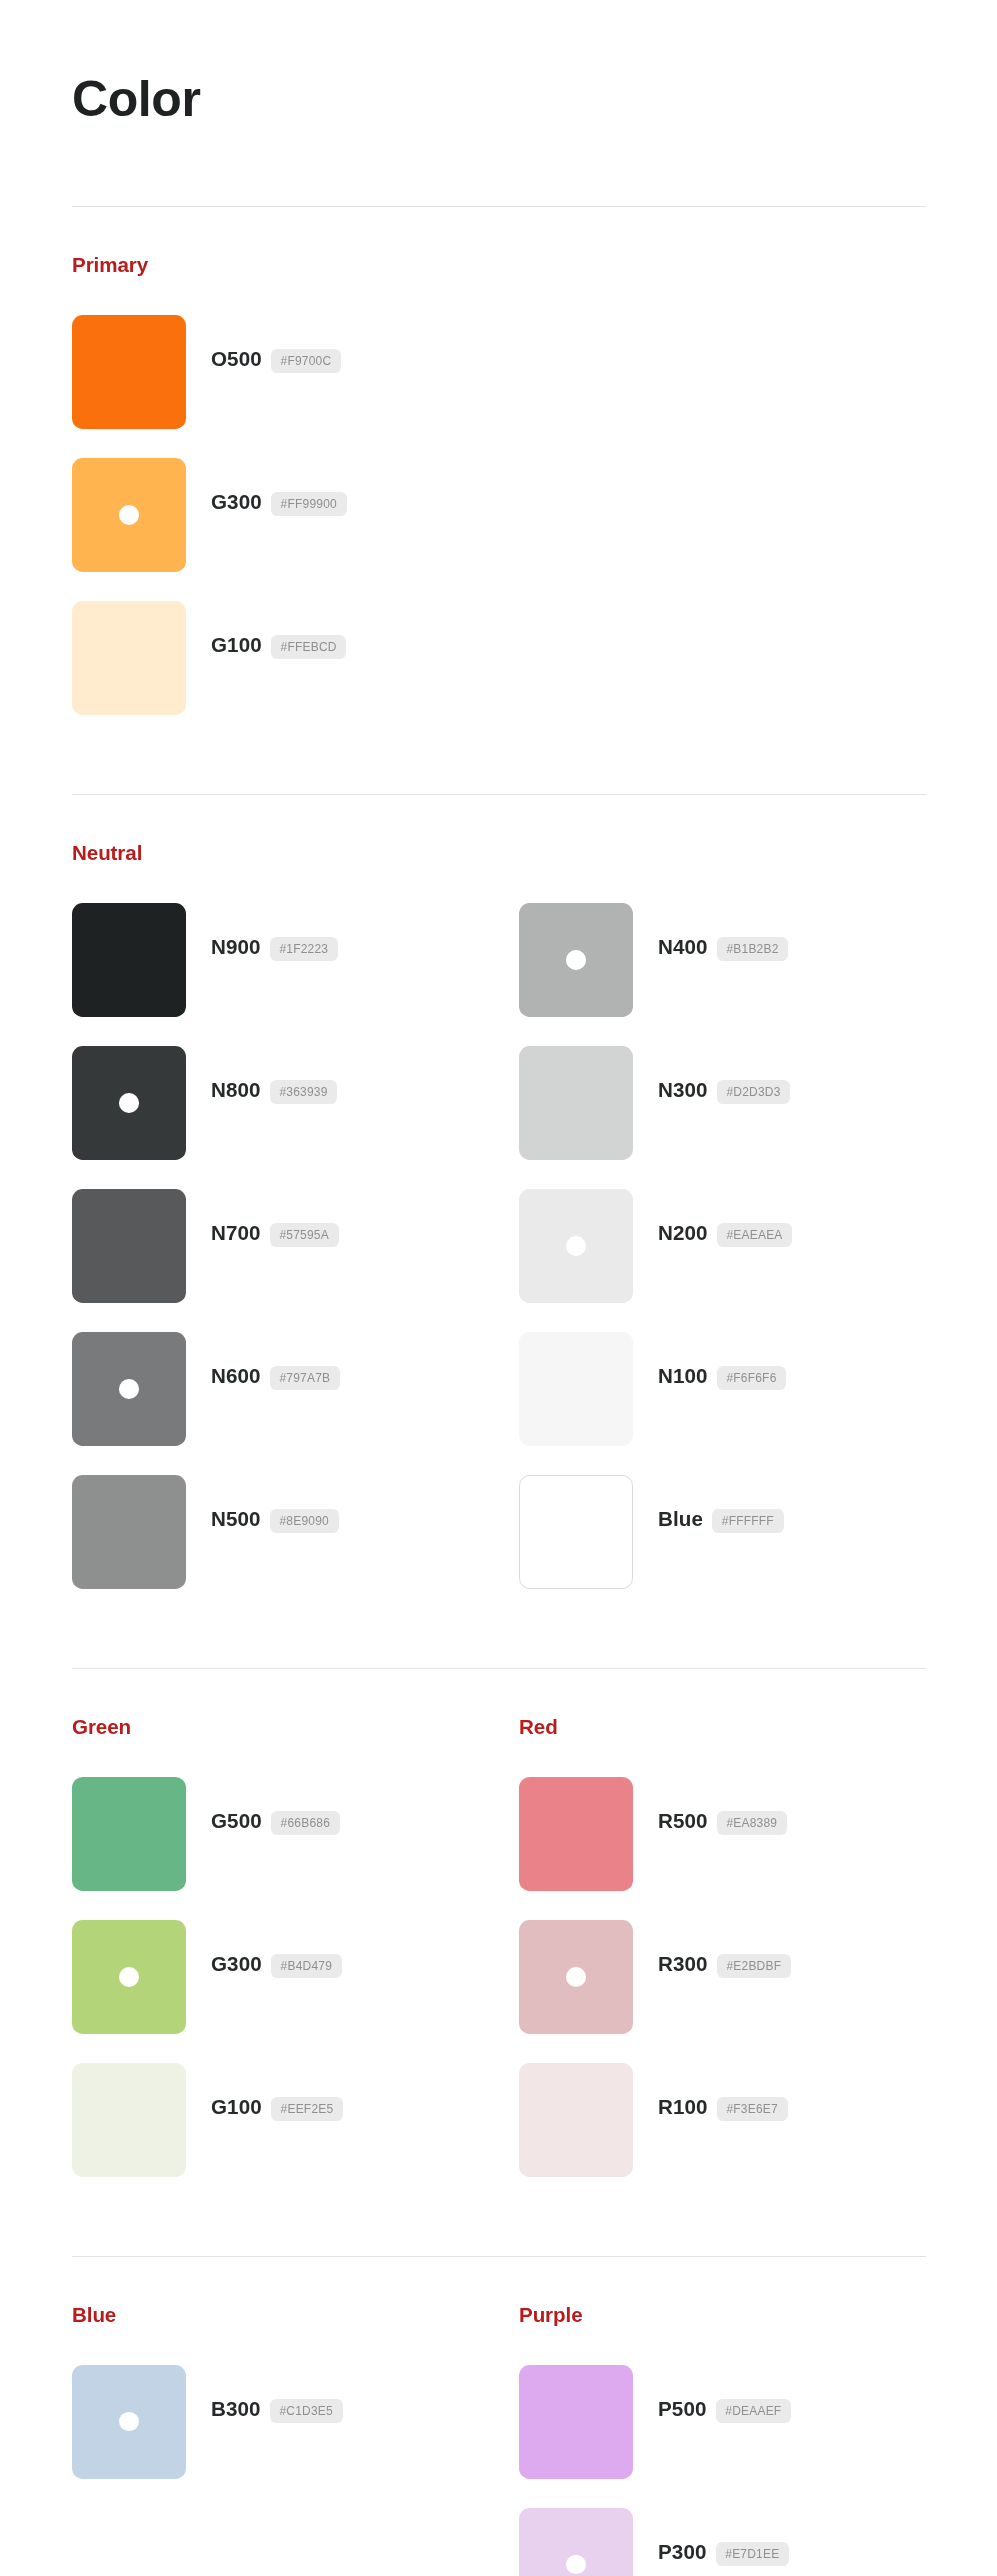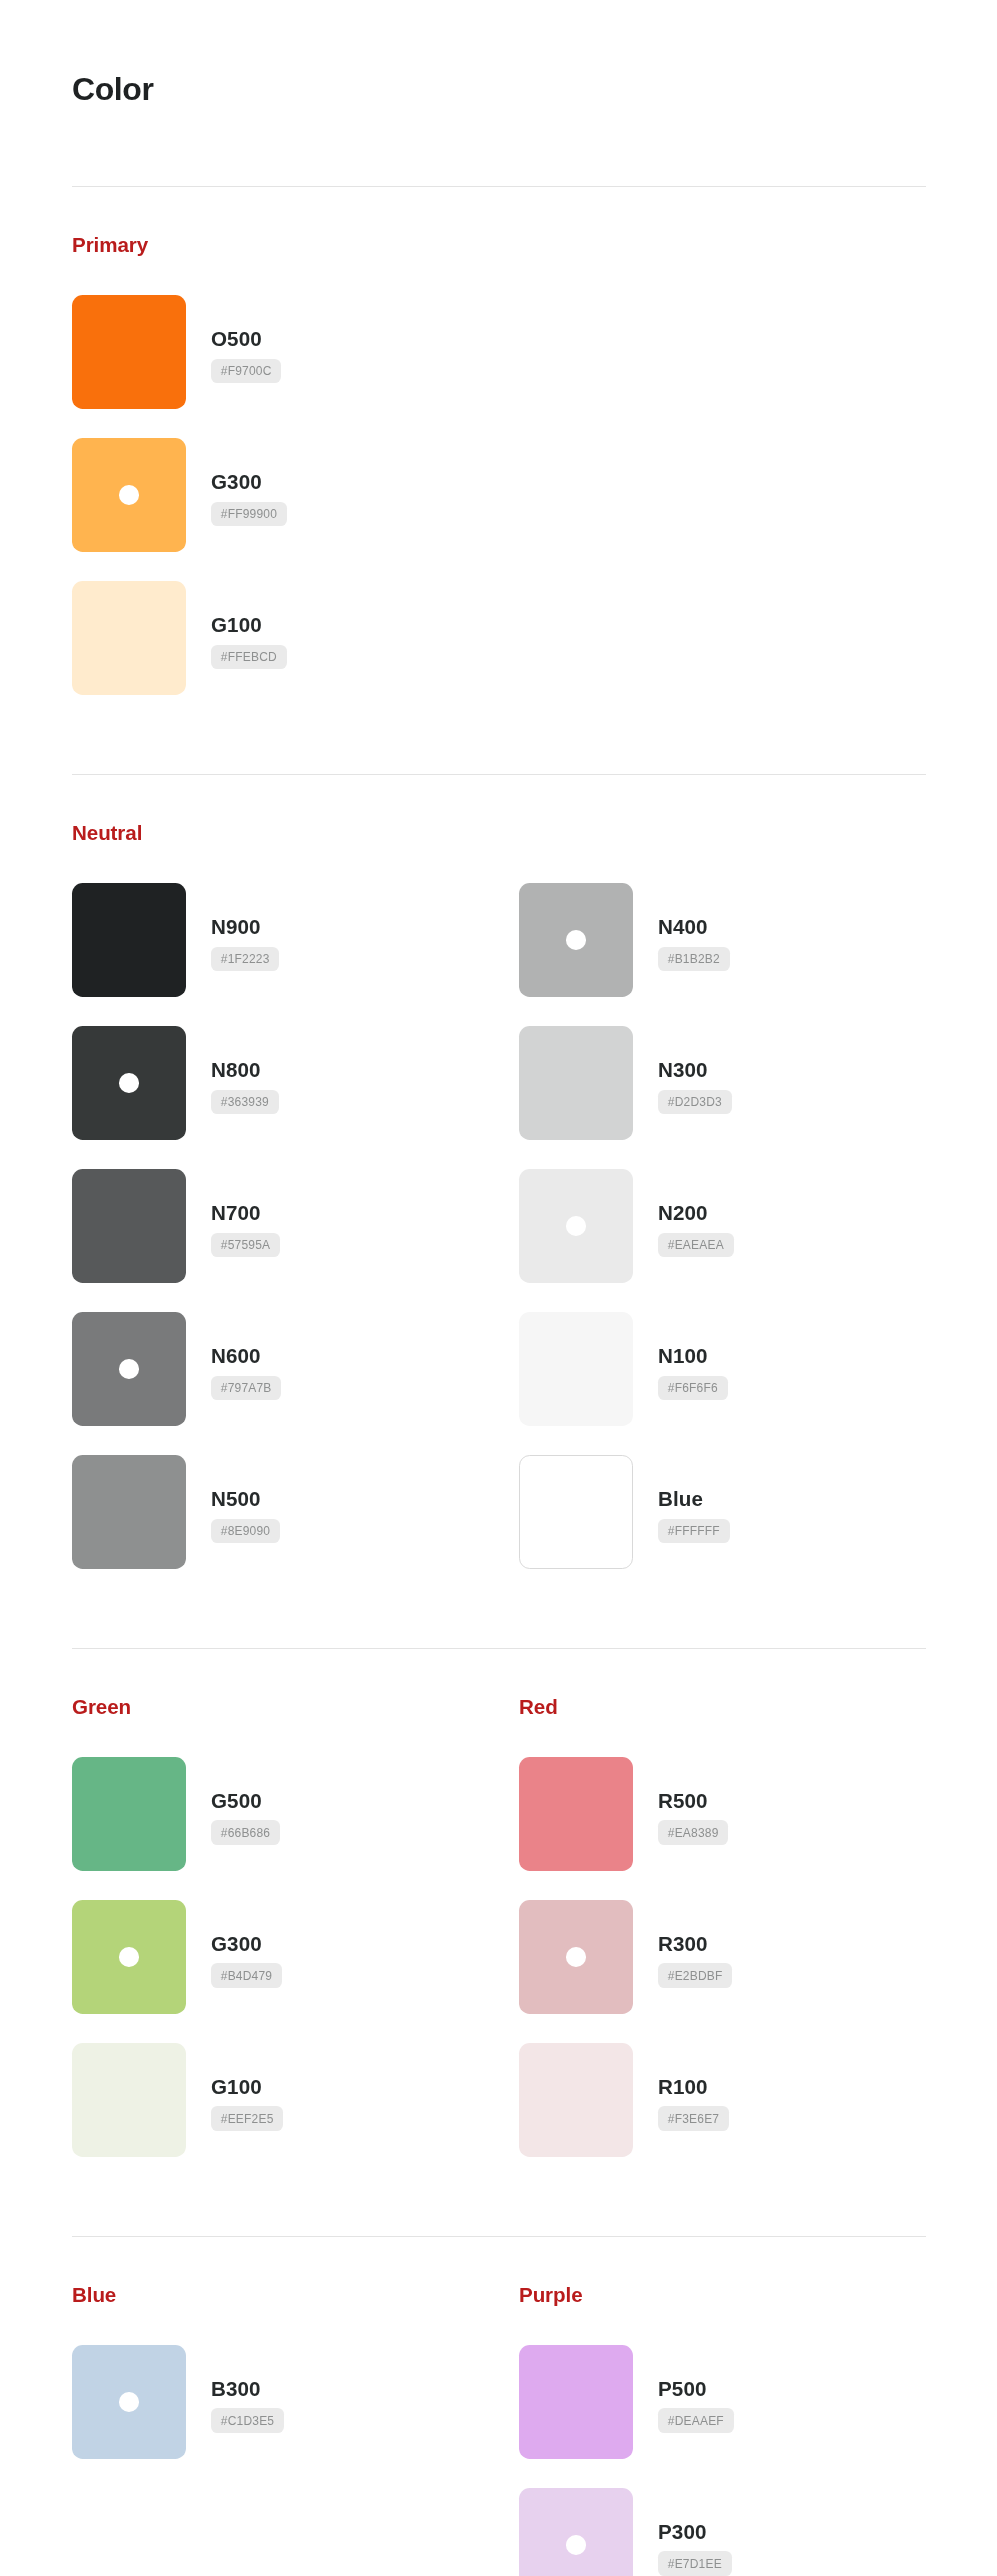--- a/index.html
+++ b/index.html
@@ -13,21 +13,21 @@
     width:998px;
     min-height:2576px;
     background:#ffffff;
     border-radius:23px;
     overflow:hidden;
     margin:0 auto;
   }
   .inner { padding:0 72px; }
 
   .page-title {
-    font-size:32px;
+    font-size:50px;
     font-weight:700;
     color:#1F2223;
     letter-spacing:-0.4px;
     padding-top:72px;
     line-height:1.1;
   }
 
   .divider {
     height:0.9px;
     background:#E3E3E3;
@@ -76,21 +76,20 @@
     margin-left:-9.8px;
     margin-top:-9.8px;
     border-radius:50%;
     background:#ffffff;
   }
 
   .meta {
     padding-left:25px;
     padding-top:34px;
     display:flex;
-    flex-direction:column;
     align-items:flex-start;
     gap:9px;
   }
   .swatch-name {
     font-size:20.6px;
     font-weight:700;
     color:#262A2B;
     letter-spacing:0.1px;
     line-height:1;
   }

